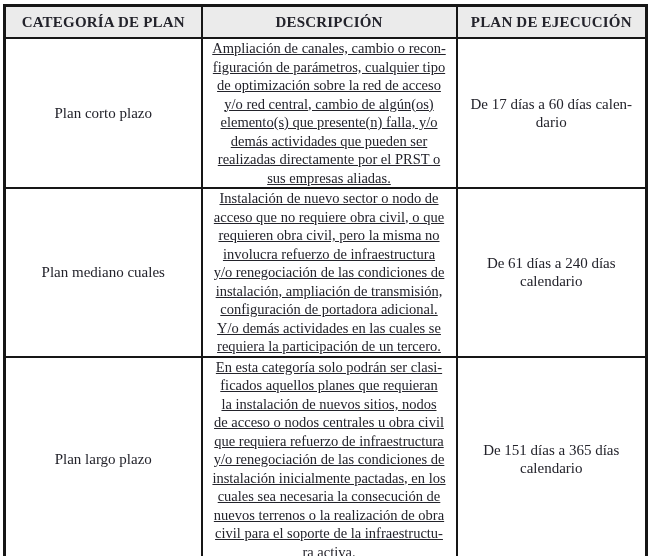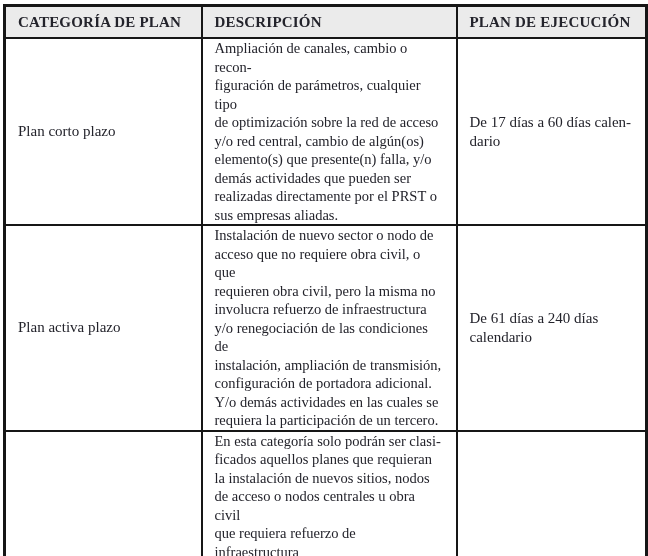--- a/index.html
+++ b/index.html
@@ -16,44 +16,45 @@
     left: 3px;
     top: 4px;
     width: 642px;
     border-collapse: collapse;
     table-layout: fixed;
     border: 3px solid #161616;
   }
   .doc-table th,
   .doc-table td {
     border: 2px solid #161616;
-    text-align: left;
+    text-align: center;
     vertical-align: middle;
     color: #23232b;
-    padding: 0 12px;
+    padding: 0 0;
     overflow: hidden;
   }
   .doc-table th {
     background: #ebebeb;
     font-weight: bold;
     font-size: 15px;
     height: 30px;
     letter-spacing: 0.2px;
   }
   .col-categoria { width: 197px; }
   .col-descripcion { width: 255px; }
   .col-plazo { width: 190px; }
   td.cell-categoria {
     font-size: 15px;
     margin-left: 16px;
   }
   td.cell-descripcion {
     font-size: 14.5px;
     line-height: 18.5px;
     white-space: pre-line;
+    text-decoration: underline;
   }
   td.cell-plazo {
     font-size: 15px;
     line-height: 18.5px;
     white-space: pre-line;
   }
   tr.row-corto { height: 149px; }
   tr.row-mediano { height: 165px; }
   tr.row-largo { height: 203px; }
 </style>
@@ -81,21 +82,21 @@
 de optimización sobre la red de acceso
 y/o red central, cambio de algún(os)
 elemento(s) que presente(n) falla, y/o
 demás actividades que pueden ser
 realizadas directamente por el PRST o
 sus empresas aliadas.</td>
       <td class="cell-plazo">De 17 días a 60 días calen-
 dario</td>
     </tr>
     <tr class="row-mediano">
-      <td class="cell-categoria">Plan activa plazo</td>
+      <td class="cell-categoria">Plan mediano cuales</td>
       <td class="cell-descripcion">Instalación de nuevo sector o nodo de
 acceso que no requiere obra civil, o que
 requieren obra civil, pero la misma no
 involucra refuerzo de infraestructura
 y/o renegociación de las condiciones de
 instalación, ampliación de transmisión,
 configuración de portadora adicional.
 Y/o demás actividades en las cuales se
 requiera la participación de un tercero.</td>
       <td class="cell-plazo">De 61 días a 240 días

